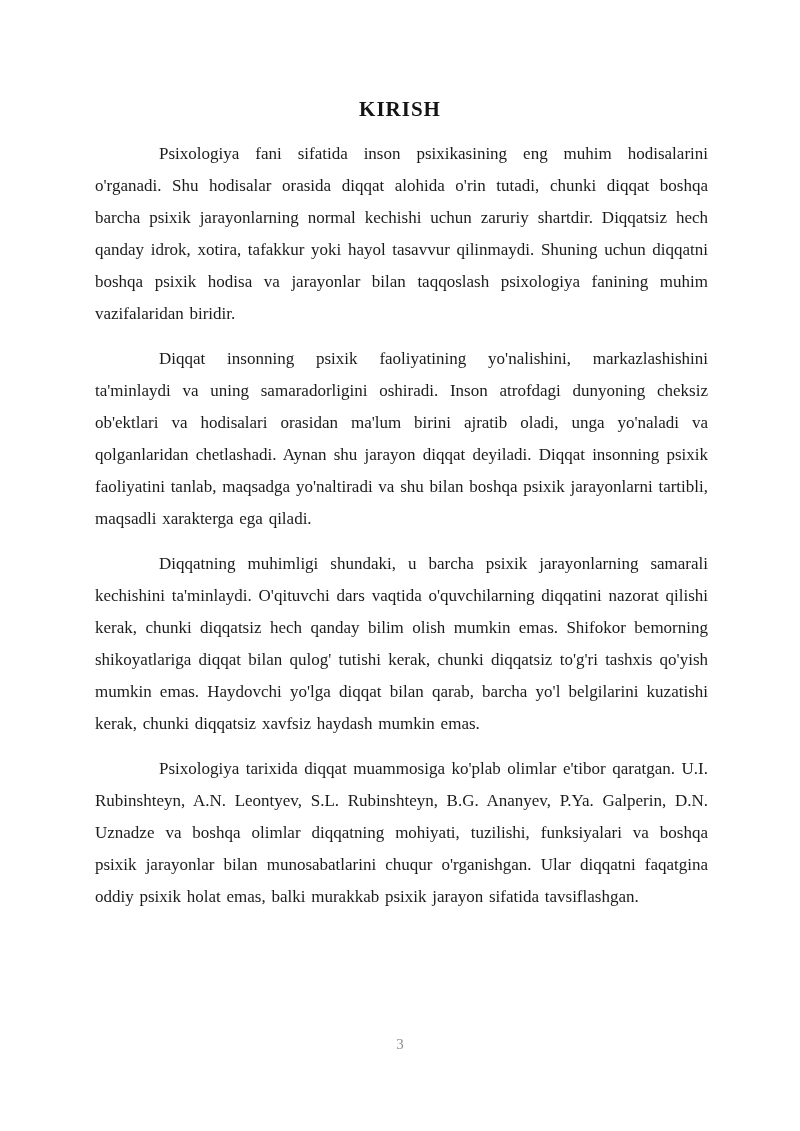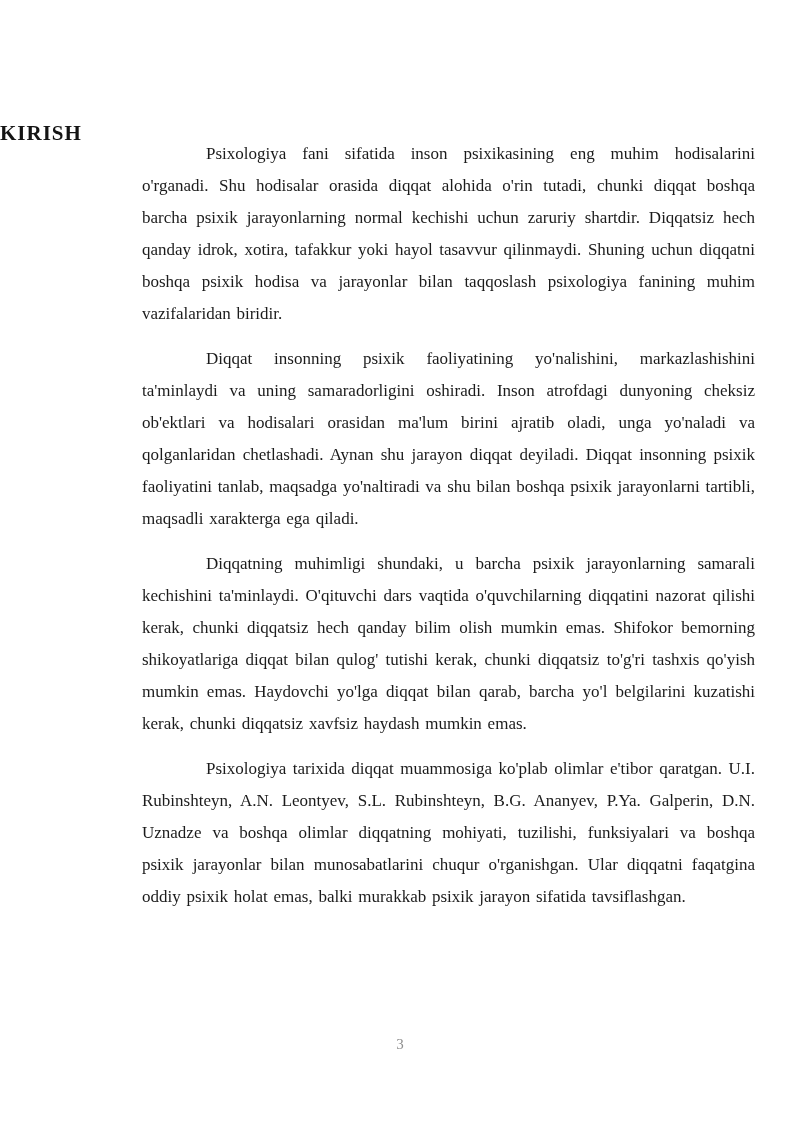--- a/index.html
+++ b/index.html
@@ -16,33 +16,31 @@
     font-family: "Liberation Serif", "DejaVu Serif", serif;
     color: #1b1b1b;
     overflow: hidden;
     box-sizing: border-box;
   }
   .doc-title {
     position: absolute;
     top: 97px;
     left: 0;
     width: 100%;
-    text-align: left;
+    text-align: center;
     font-size: 21px;
     font-weight: bold;
     letter-spacing: 1px;
     color: #141414;
-    margin-top: 24px;
   }
   .body-text {
     position: absolute;
     top: 138px;
     left: 95px;
     width: 613px;
-    margin-left: 47px;
   }
   .body-text p {
     margin: 0 0 13px 0;
     font-size: 17px;
     line-height: 32px;
     text-align: justify;
     text-indent: 64px;
     word-spacing: 1.5px;
     color: #1b1b1b;
   }

